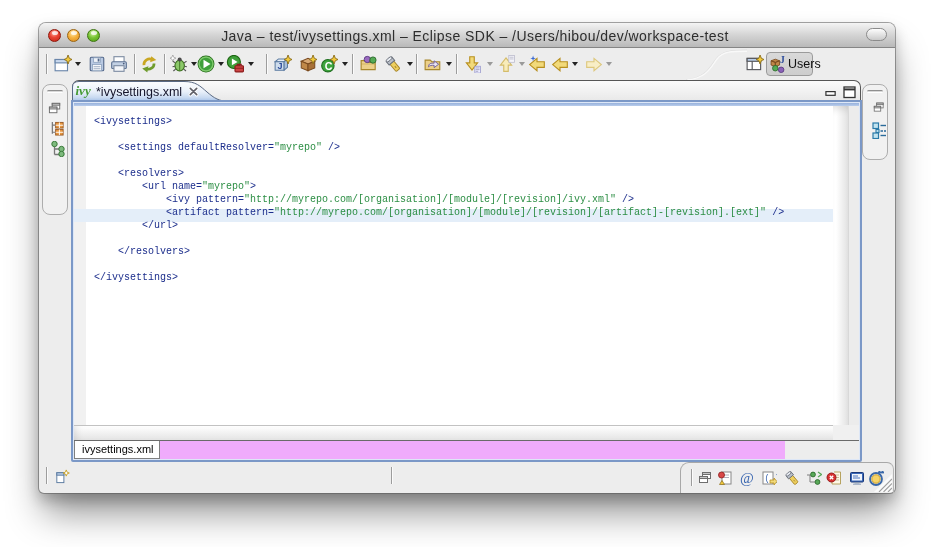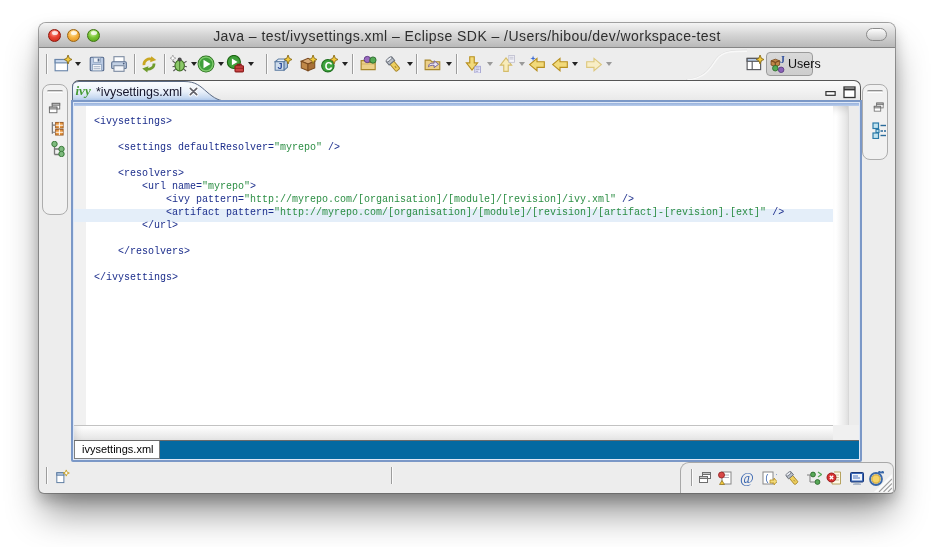--- a/index.html
+++ b/index.html
@@ -9,21 +9,21 @@
  border-radius:7px 7px 5px 5px;
  box-shadow:0 0 0 1px rgba(90,90,90,.55), 0 24px 36px -4px rgba(0,0,0,.42), 0 7px 14px rgba(0,0,0,.22);}
 
 #titlebar{position:absolute;left:0;top:0;width:100%;height:25px;border-radius:7px 7px 0 0;
  background:linear-gradient(#f4f4f4,#d3d3d3 52%,#b9b9b9);border-bottom:1px solid #858585;}
 .tl{position:absolute;top:6px;width:13px;height:13px;border-radius:50%;}
 #tl-r{left:9px;background:radial-gradient(circle at 45% 28%,#ffb0a4 0%,#ea4433 45%,#c02214 100%);border:1px solid #8e170b;}
 #tl-y{left:28px;background:radial-gradient(circle at 45% 28%,#ffeab2 0%,#f6b23d 48%,#d98a20 100%);border:1px solid #996310;}
 #tl-g{left:48px;background:radial-gradient(circle at 45% 28%,#daf3ac 0%,#78c433 48%,#4e9c14 100%);border:1px solid #3c7410;}
 .tl i{position:absolute;left:2.5px;top:1px;width:6px;height:3.5px;border-radius:50%;background:rgba(255,255,255,.75);}
-#title{position:absolute;left:0;top:0;width:100%;height:25px;line-height:26px;text-align:center;
+#title{position:absolute;left:8px;top:0;width:100%;height:25px;line-height:26px;text-align:center;
  font-size:14px;letter-spacing:0.44px;color:#2e2e2e;}
 #lozenge{position:absolute;right:8px;top:5px;width:21px;height:13px;border:1px solid #8b8b8b;border-radius:7px;
  background:linear-gradient(#fdfdfd,#cacaca);}
 
 #toolbar{position:absolute;left:0;top:26px;width:100%;height:31px;}
 .tsep{position:absolute;top:5px;height:20px;width:2px;border-left:1px solid #9c9c9c;border-right:1px solid #fbfbfb;}
 .ticon{position:absolute;top:6px;width:18px;height:18px;}
 .tarr{position:absolute;top:13px;width:0;height:0;border-left:3.5px solid transparent;border-right:3.5px solid transparent;border-top:4px solid #222;}
 .tarr.dim{border-top-color:#9a9a9a;}
 
@@ -41,21 +41,21 @@
  border:1px solid #565656;border-radius:7px 7px 0 0;border-bottom:none;}
 #blueband{position:absolute;left:2px;top:21px;width:787px;height:5px;background:linear-gradient(#7f9ed1,#b9cdec);}
 
 #content{position:absolute;left:2px;top:26px;width:760px;height:319px;background:#fff;}
 #ruler{position:absolute;left:2px;top:26px;width:13px;height:319px;background:#f1f1f1;}
 #vscroll{position:absolute;left:762px;top:26px;width:15px;height:319px;background:linear-gradient(to right,#fff 20%,#e2e2e2);box-shadow:inset 0 8px 8px -6px rgba(0,0,0,.14);}
 #overview{position:absolute;left:777px;top:26px;width:12px;height:319px;background:#ececec;border-left:1px solid #d8d8d8;}
 #hscroll{position:absolute;left:2px;top:345px;width:760px;height:15px;border-top:1px solid #c2c2c2;background:linear-gradient(#fff,#e4e4e4);box-shadow:inset 8px 0 8px -6px rgba(0,0,0,.12);}
 #hcorner{position:absolute;left:762px;top:345px;width:27px;height:15px;background:#f0f0f0;}
 #botline{position:absolute;left:2px;top:360px;width:787px;height:1px;background:#6a6a6a;}
-#bottabs{position:absolute;left:2px;top:361px;width:787px;height:18px;background:#0369a1;}
+#bottabs{position:absolute;left:2px;top:361px;width:712px;height:18px;background:#f0abfc;}
 #bottab{position:absolute;left:1px;top:0;width:86px;height:18px;background:#fff;border:1px solid #7f7f7f;border-top:none;
  font-size:11px;color:#000;line-height:17px;padding-left:7px;}
 #hiline{position:absolute;left:2px;top:129px;width:760px;height:13px;background:#e4eef9;}
 pre.code{position:absolute;left:21px;top:-1px;margin:0;font-family:"Liberation Mono",monospace;font-size:10px;line-height:13px;color:#1c2e8c;}
 pre.code .s{color:#2c8e44;}
 
 #status{position:absolute;left:0;top:439px;width:100%;height:31px;}
 .ssep{position:absolute;top:5px;height:17px;width:2px;border-left:1px solid #9c9c9c;border-right:1px solid #fbfbfb;}
 .sicon{position:absolute;top:7px;width:16px;height:16px;}
 #trimbox{position:absolute;left:641px;top:0;width:214px;height:31px;border-top:1px solid #a8a8a8;border-left:1px solid #a8a8a8;border-right:1px solid #b4b4b4;border-radius:9px 7px 0 0;}

